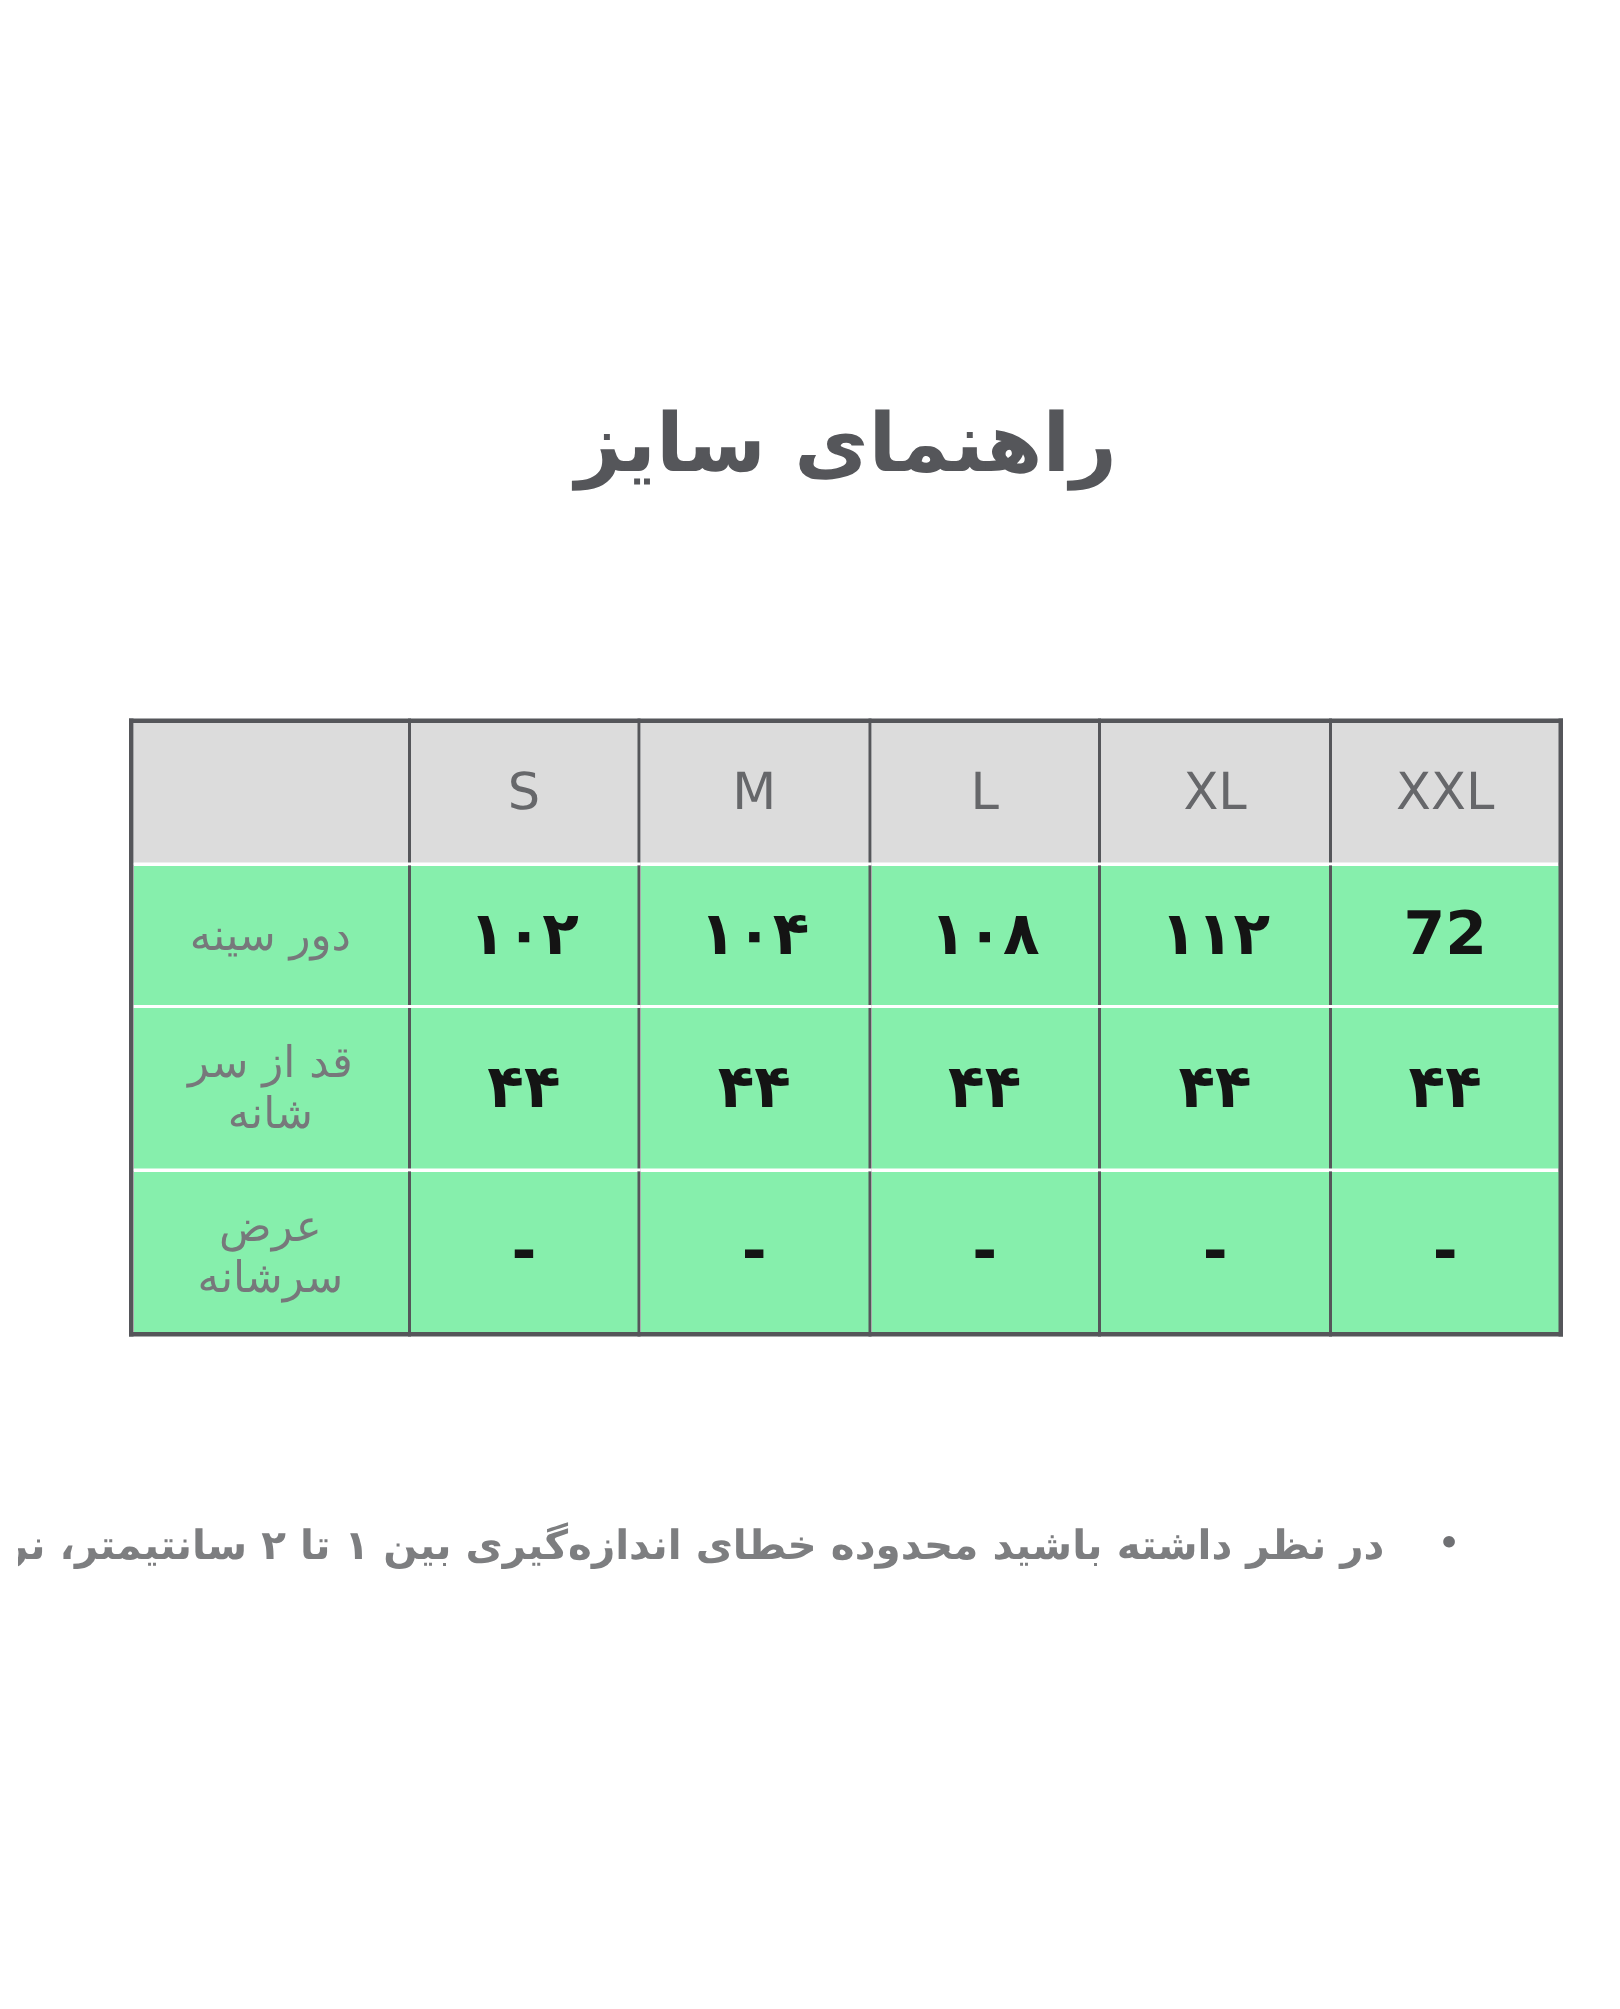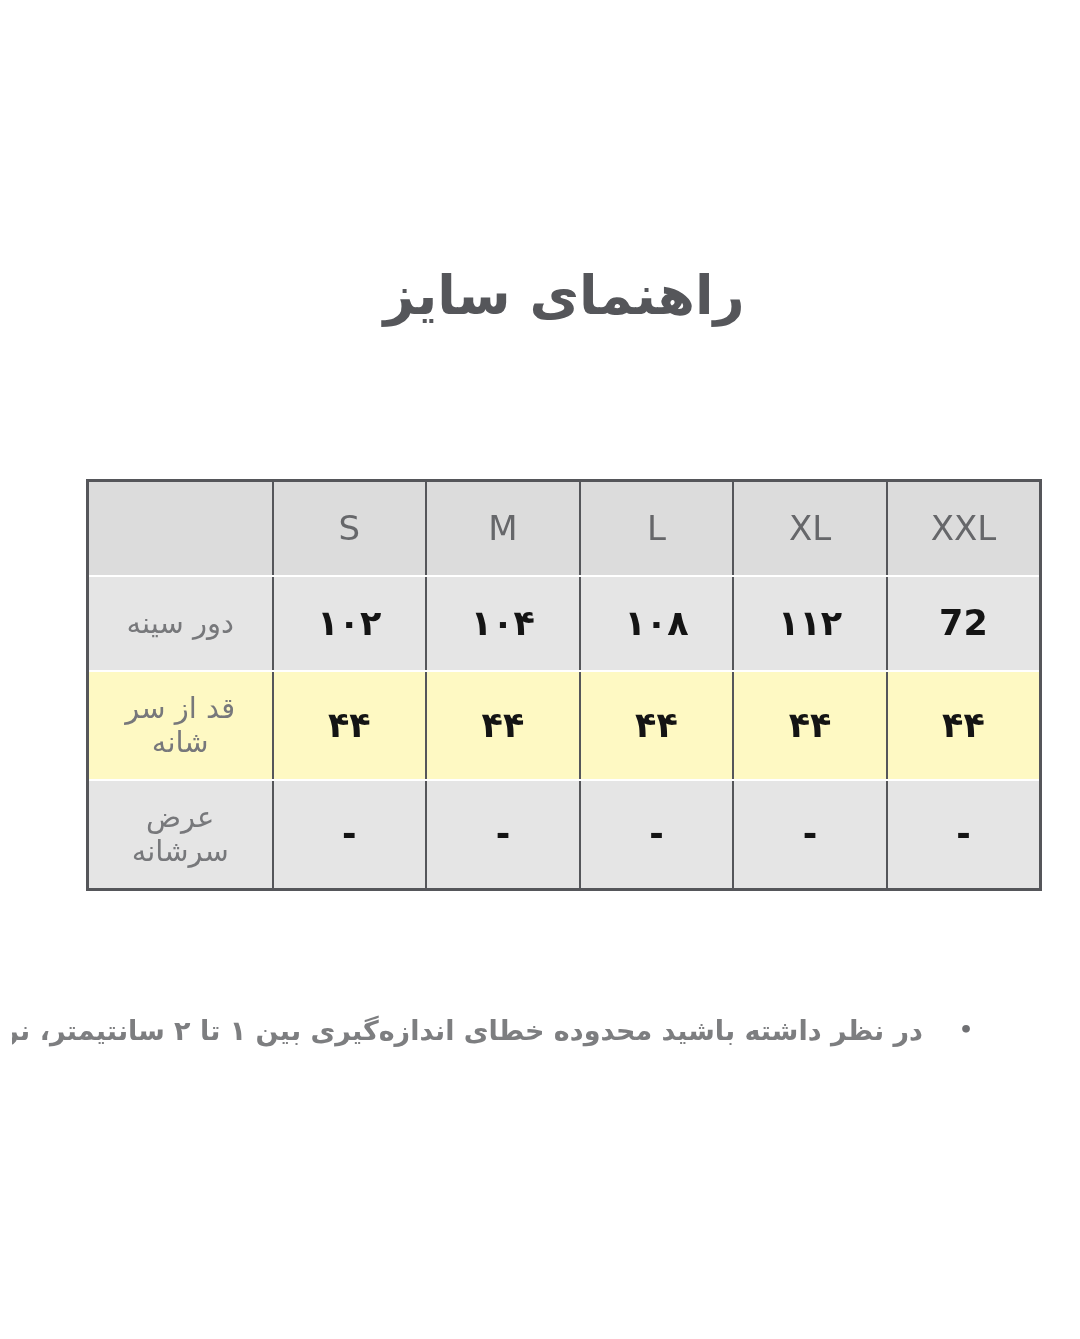--- a/index.html
+++ b/index.html
@@ -42,31 +42,31 @@
     vertical-align: middle;
     height: 82px;
     overflow: hidden;
   }
   tr.header-row th {
     background: #dcdcdc;
     color: #66676a;
     font-size: 34px;
     font-weight: normal;
   }
-  tr.row-light td { background: #e5e5e5; }
-  tr.row-dark  td { background: #fef9c3; }
+  tr.row-light td { background: #86efac; }
+  tr.row-dark  td { background: #86efac; }
   td.label-cell {
     direction: rtl;
     color: #77787b;
     font-size: 29px;
     font-weight: normal;
   }
   td.value-cell {
     color: #141414;
-    font-size: 35px;
+    font-size: 40px;
     font-weight: bold;
     direction: rtl;
   }
 
   
   .notes {
     position: absolute;
     top: 952px;
     right: 95px;
     direction: rtl;

